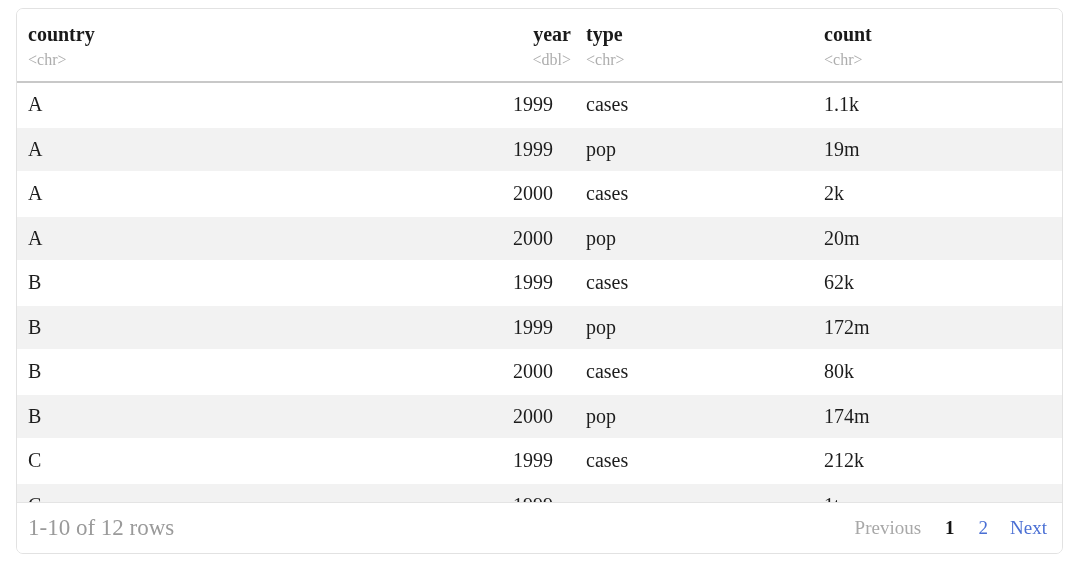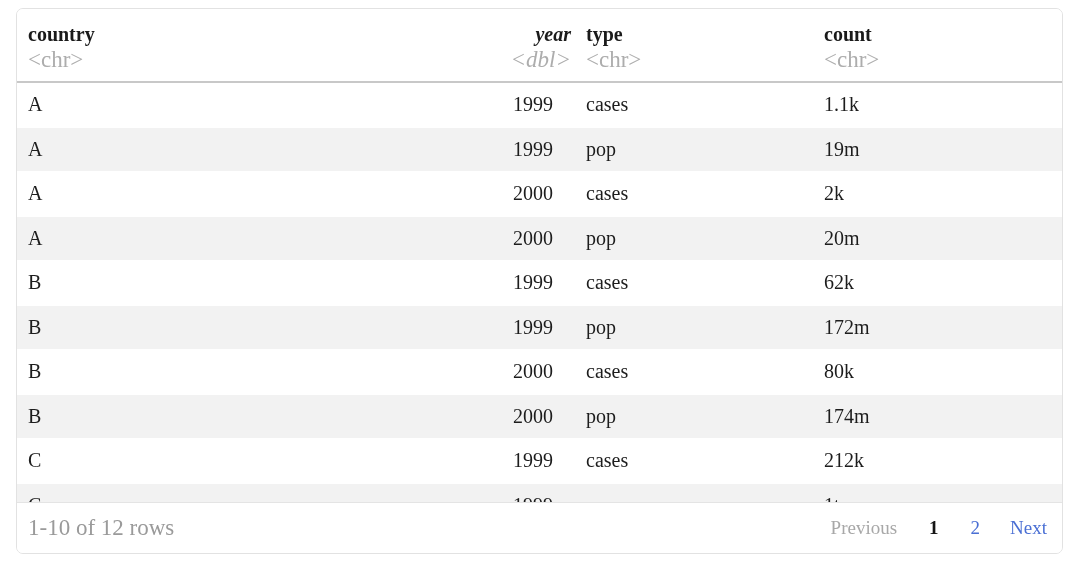--- a/index.html
+++ b/index.html
@@ -50,28 +50,28 @@
   .hd-wrap { padding: 13px 0 9px 0; }
   .hd-name {
     font-weight: bold;
     font-size: 20px;
     color: #1a1a1a;
     line-height: 25px;
     white-space: nowrap;
   }
   .hd-type {
     font-weight: normal;
-    font-size: 23px;
+    font-size: 16px;
     color: #adadad;
     line-height: 25px;
     white-space: nowrap;
   }
 
   th.al-left  .hd-wrap { text-align: left;  padding-left: 11px; }
-  th.al-right .hd-wrap { text-align: right; padding-right: 4px; font-style: italic; }
+  th.al-right .hd-wrap { text-align: right; padding-right: 4px; }
 
   
   tbody td {
     padding: 0;
     height: 43.5px;
     line-height: 43.5px;
     font-size: 20px;
     color: #1d1d1d;
     white-space: nowrap;
     overflow: hidden;
@@ -99,21 +99,21 @@
     padding: 0 11px 0 11px;
   }
   #row-count {
     font-size: 23px;
     color: #9a9a9a;
     white-space: nowrap;
   }
   #pagination {
     display: flex;
     align-items: center;
-    gap: 8px;
+    gap: 0;
     white-space: nowrap;
   }
   .pg {
     font-size: 19px;
     padding: 0 11px;
     line-height: 26px;
   }
   .pg-disabled { color: #a8a8a8; }
   .pg-current  { color: #141414; font-weight: bold; padding: 0 13px; }
   .pg-link     { color: #4a6fd4; cursor: pointer; }

